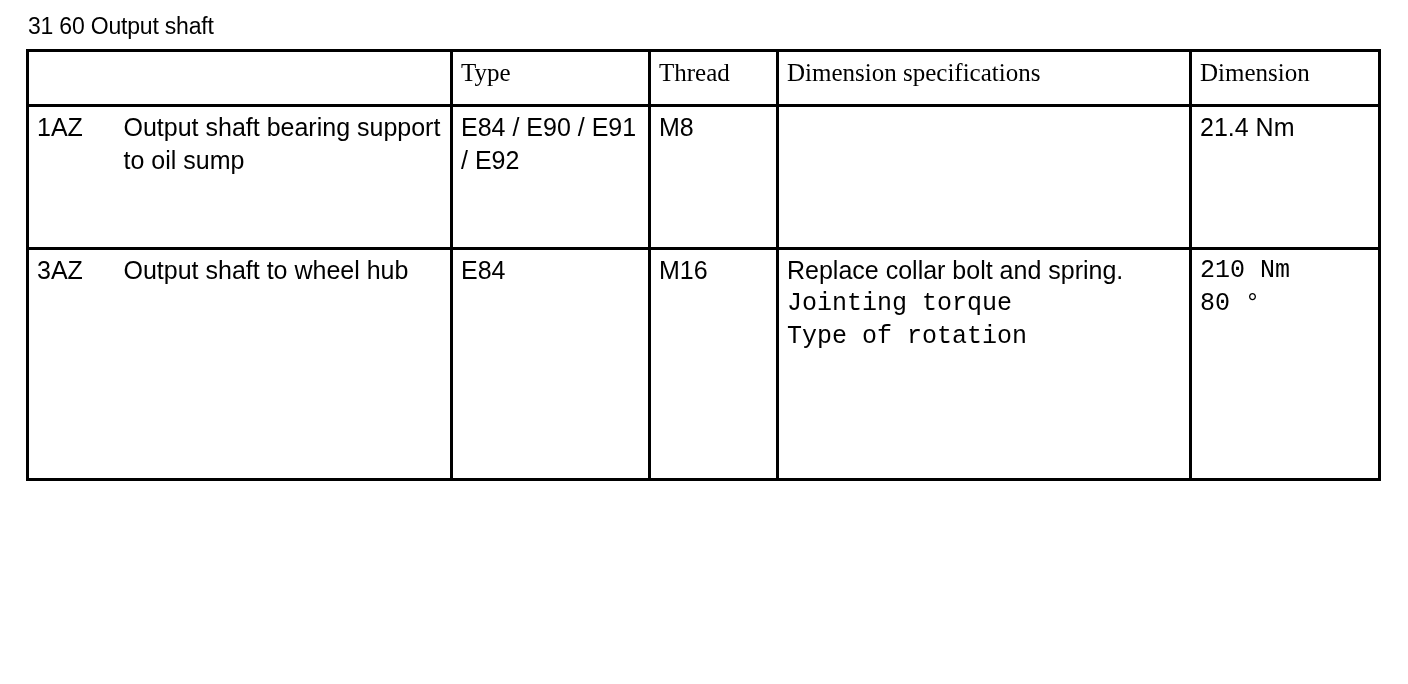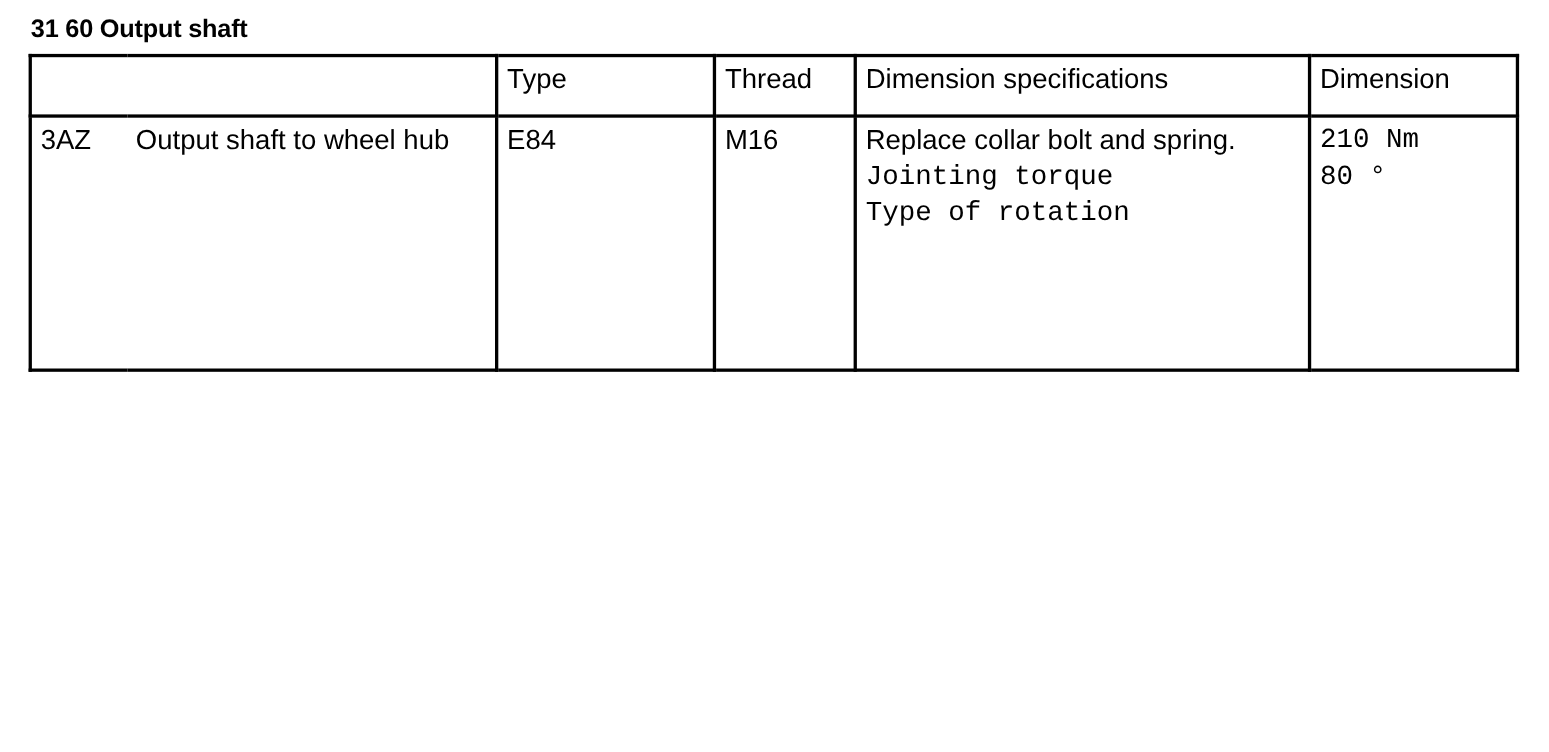--- a/index.html
+++ b/index.html
@@ -16,21 +16,21 @@
   }
   .page {
     position: relative;
     width: 1408px;
     height: 684px;
     box-sizing: border-box;
     padding: 14px 26px 0 26px;
   }
   .doc-title {
     font-size: 23px;
-    font-weight: bold;
+    font-weight: normal;
     letter-spacing: -0.2px;
     margin: 0 0 10px 2px;
     line-height: 1.1;
   }
   table.spec-table {
     border-collapse: collapse;
     width: 1352px;
     table-layout: fixed;
     border: 3px solid #000;
   }
@@ -43,20 +43,21 @@
     line-height: 1.32;
     font-weight: normal;
     text-align: left;
   }
   thead th {
     font-weight: bold;
     font-size: 25px;
     padding-top: 3px;
     padding-bottom: 5px;
     height: 40px;
+    font-family: Liberation Serif, serif;
   }
   
   col.c-id    { width: 88px; }
   col.c-desc  { width: 336px; }
   col.c-type  { width: 198px; }
   col.c-thr   { width: 128px; }
   col.c-spec  { width: 413px; }
   col.c-dim   { width: 189px; }
 
   
@@ -100,20 +101,28 @@
       <tr>
         <th class="hdr-blank" colspan="2"></th>
         <th>Type</th>
         <th>Thread</th>
         <th>Dimension specifications</th>
         <th>Dimension</th>
       </tr>
     </thead>
     <tbody>
 
+      <tr class="row-1az">
+        <td class="cell-id">1AZ</td>
+        <td class="cell-desc">Output shaft bearing support to oil sump</td>
+        <td>E84 / E90 / E91 / E92</td>
+        <td>M8</td>
+        <td></td>
+        <td>21.4 Nm</td>
+      </tr>
 
 
       <tr class="row-3az">
         <td class="cell-id">3AZ</td>
         <td class="cell-desc">Output shaft to wheel hub</td>
         <td>E84</td>
         <td>M16</td>
         <td>
           <p class="para">Replace collar bolt and spring.</p>
           <p class="para gap-block">Jointing torque</p>

